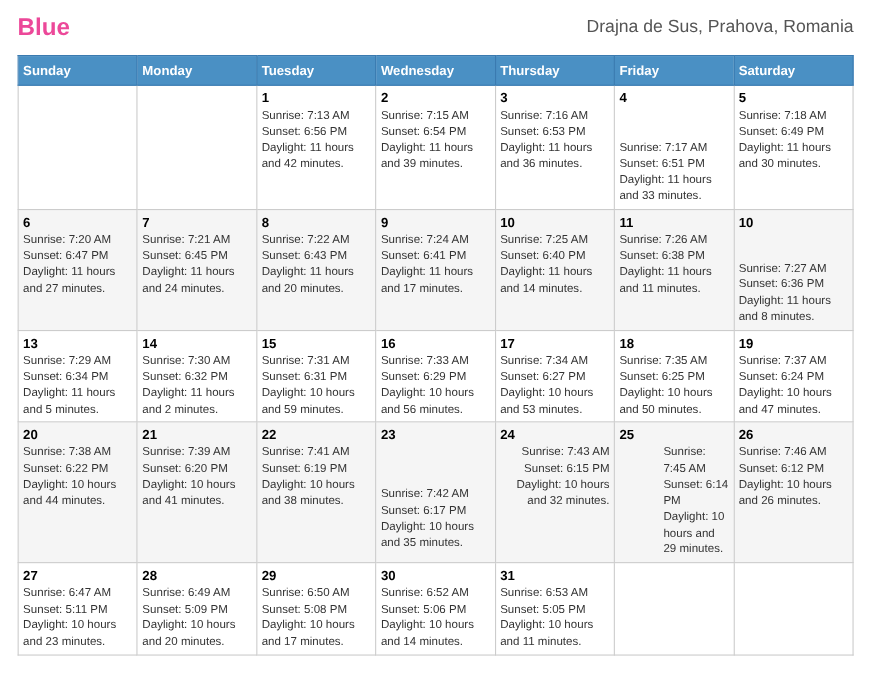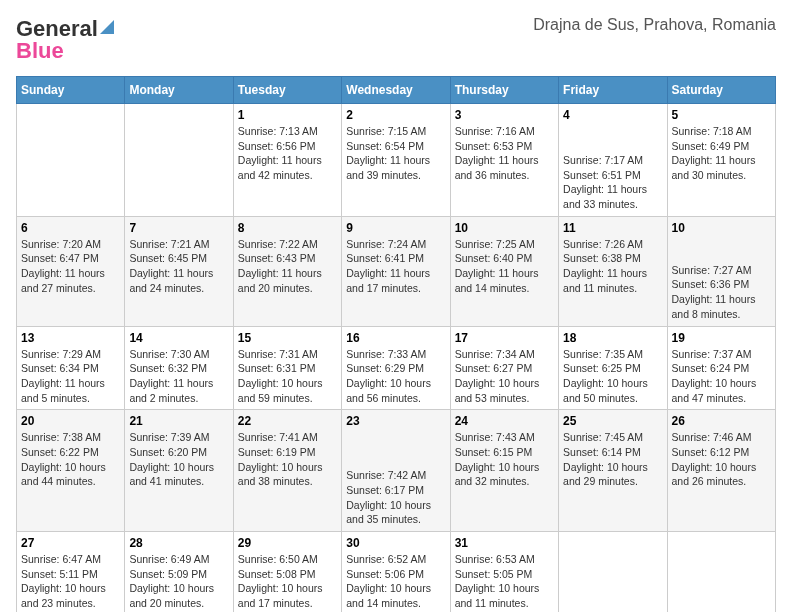--- a/index.html
+++ b/index.html
@@ -74,24 +74,20 @@
     }
     .row-shaded td {
       background: #f5f8fb;
     }
   </style>
 </head>
 <body>
 
 <div class="header">
   <div class="logo">
-    <div style="display:flex; align-items:center; gap:0;">
-      <span style="font-size:22px; font-weight:bold; color:#333;">General</span>
-      <div style="width:0;height:0;border-left:14px solid transparent;border-bottom:14px solid #4a90c4;margin-left:2px;margin-bottom:4px;"></div>
-    </div>
     <span style="font-size:22px; font-weight:bold; color:#ec4899; margin-top:-4px;">Blue</span>
   </div>
   <div class="title-block">
     <div class="location-title">Drajna de Sus, Prahova, Romania</div>
   </div>
 </div>
 
 <table class="calendar">
   <thead>
     <tr>
@@ -247,27 +243,27 @@
 Daylight: 10 hours and 38 minutes.</div>
         </td>
         <td>
           <span class="day-number">23</span>
           <div class="day-info" style="white-space: pre-line; margin-top: 40px;">Sunrise: 7:42 AM
 Sunset: 6:17 PM
 Daylight: 10 hours and 35 minutes.</div>
         </td>
         <td>
           <span class="day-number">24</span>
-          <div class="day-info" style="white-space: pre-line;">Sunrise: 7:43 AM
+          <div class="day-info" style="white-space: pre-line; text-align: right;">Sunrise: 7:43 AM
 Sunset: 6:15 PM
 Daylight: 10 hours and 32 minutes.</div>
         </td>
         <td>
           <span class="day-number">25</span>
-          <div class="day-info" style="white-space: pre-line;">Sunrise: 7:45 AM
+          <div class="day-info" style="white-space: pre-line; margin-left: 40px;">Sunrise: 7:45 AM
 Sunset: 6:14 PM
 Daylight: 10 hours and 29 minutes.</div>
         </td>
         <td>
           <span class="day-number">26</span>
           <div class="day-info" style="white-space: pre-line;">Sunrise: 7:46 AM
 Sunset: 6:12 PM
 Daylight: 10 hours and 26 minutes.</div>
         </td>
       </tr>

